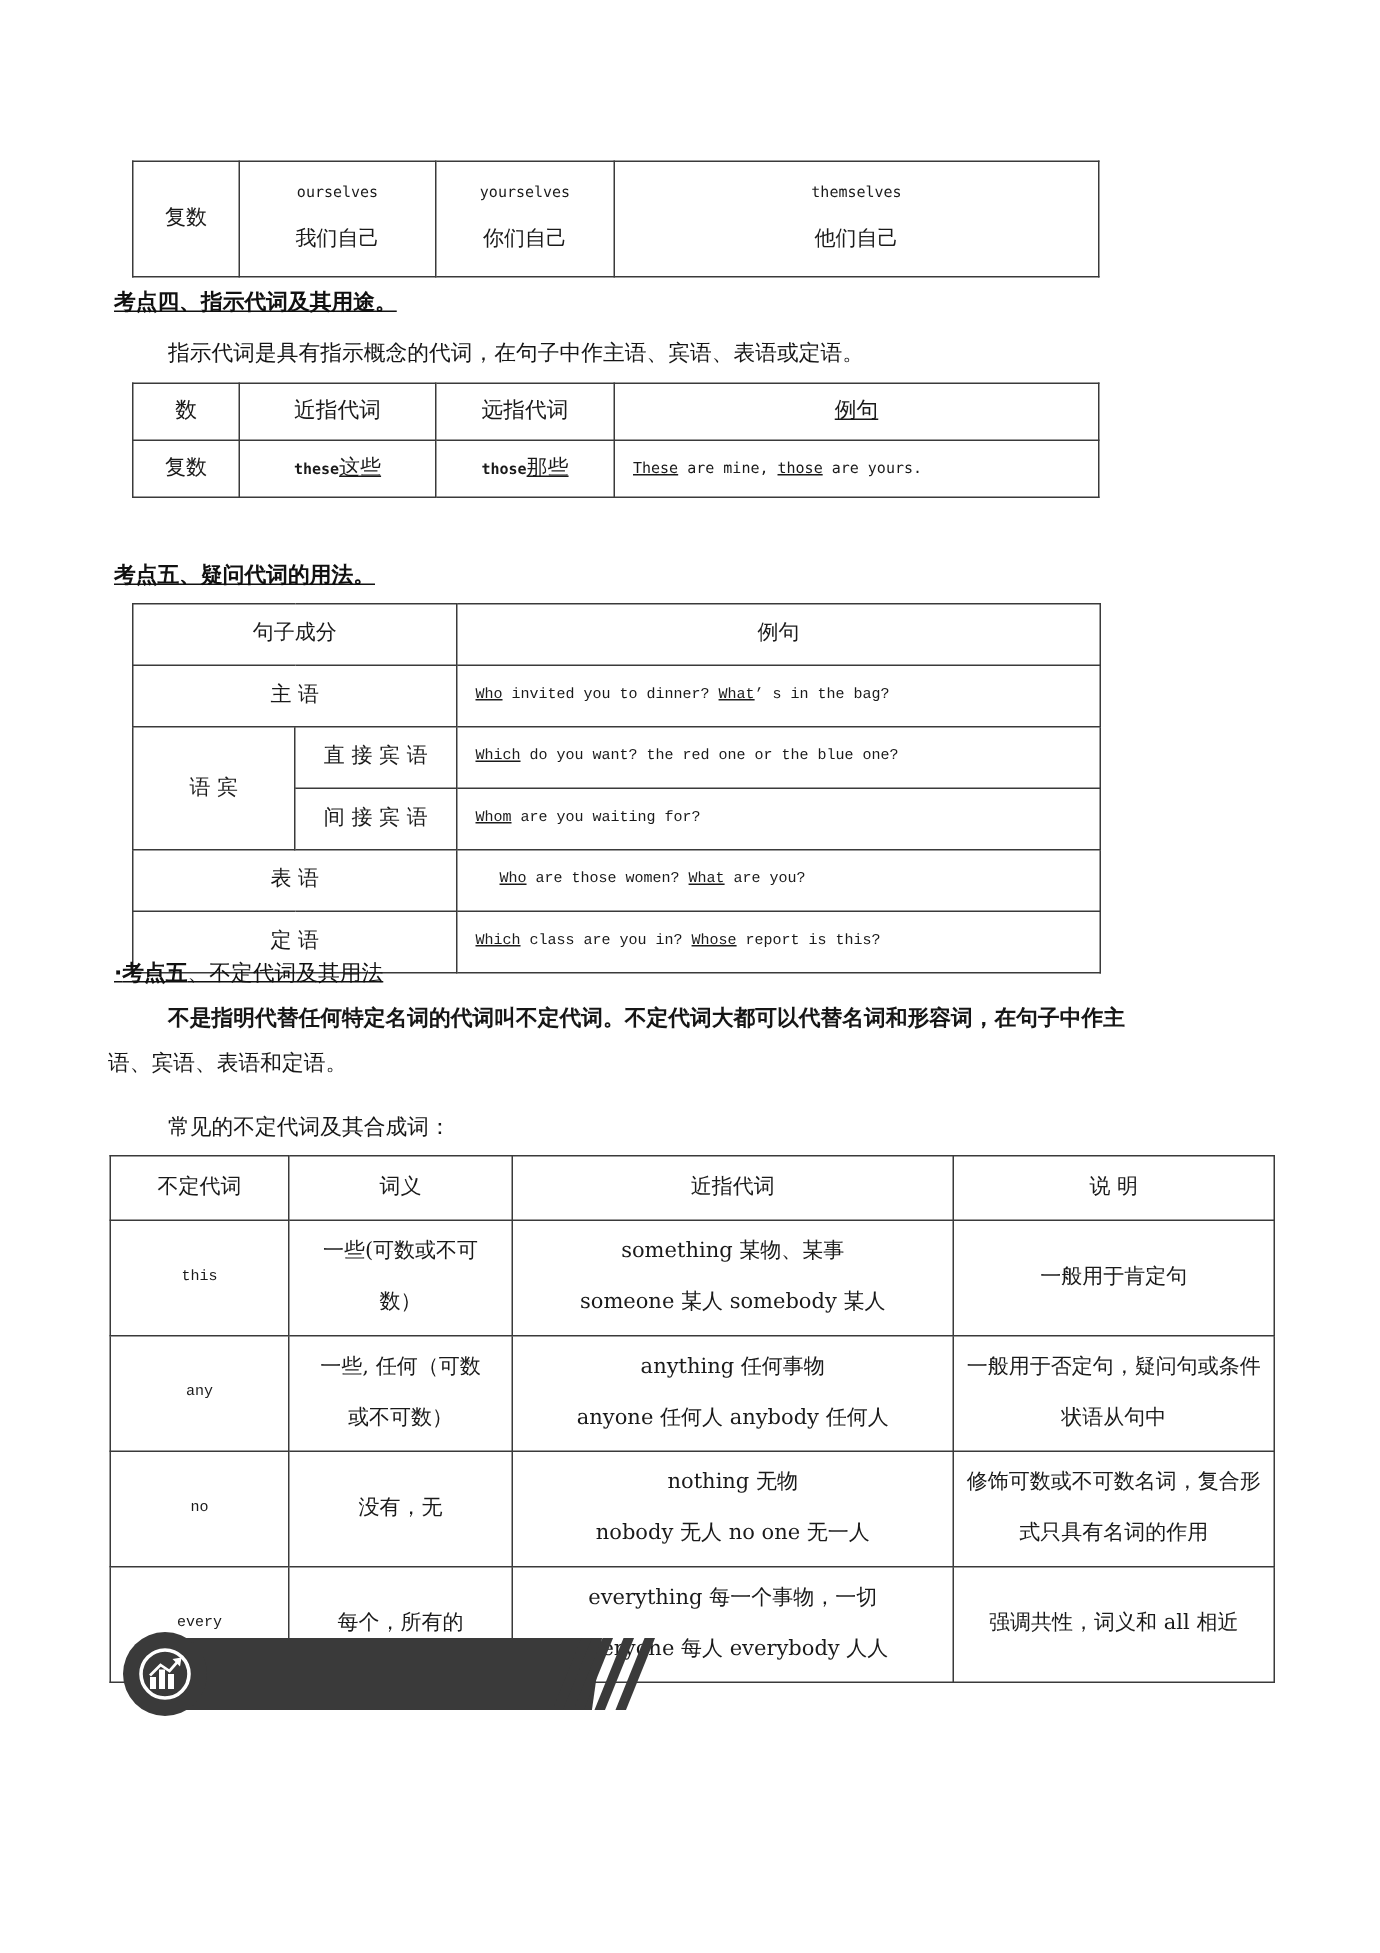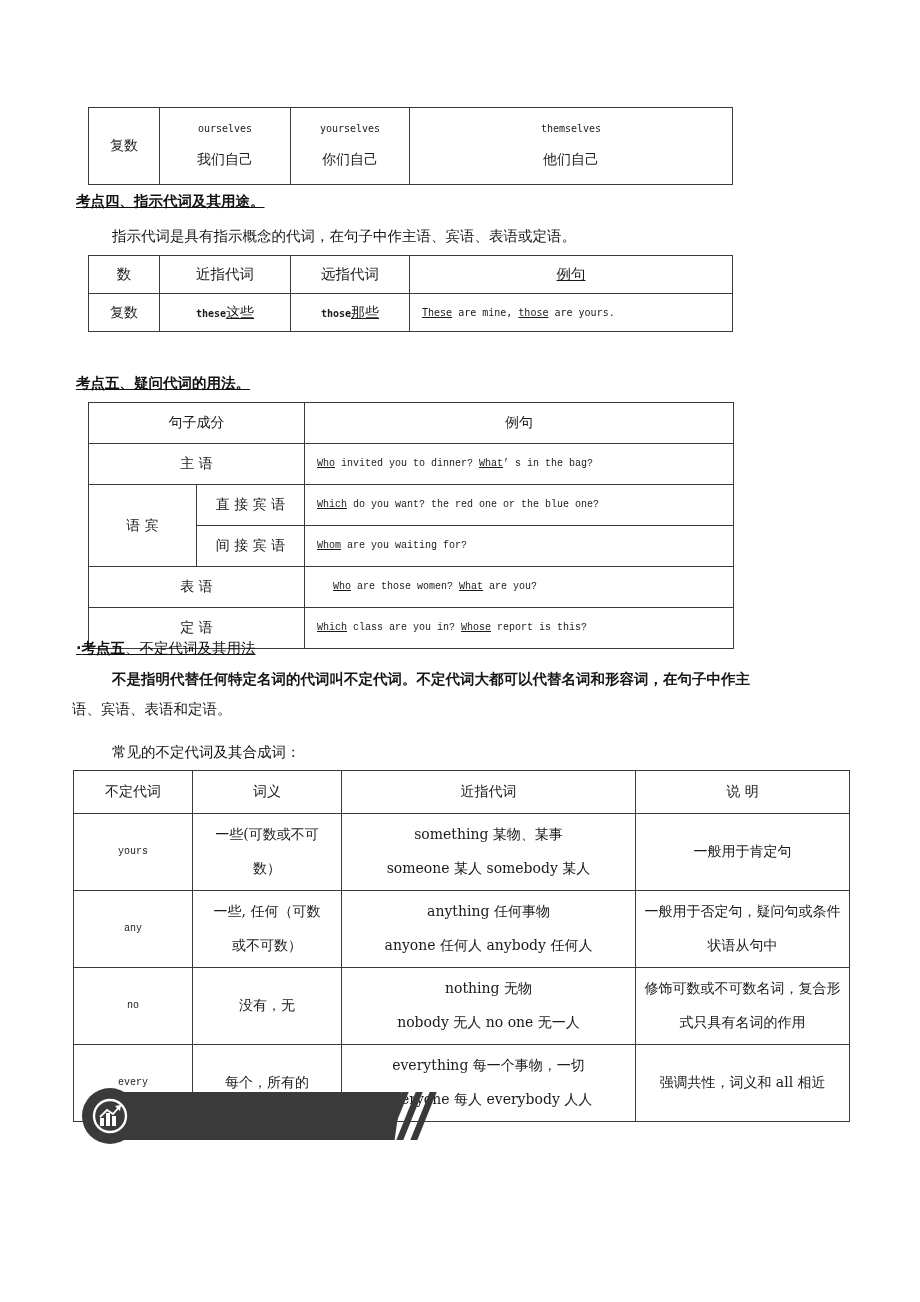--- a/index.html
+++ b/index.html
@@ -254,21 +254,21 @@
   <table class="doc blk" id="tbl-indef">
     <tbody>
         <tr>
       <td style="width:110px" class="cn">不定代词</td>
       <td style="width:140px" class="cn">词义</td>
       <td style="width:285px" class="cn">近指代词</td>
       <td class="cn">说    明</td>
     </tr>
 
     <tr>
-      <td class="body mono-sm">yours</td>
+      <td class="body mono-sm">this</td>
       <td class="body two-line">
         <span class="cn">一些(可数或不可</span>
         <span class="cn">数）</span>
       </td>
       <td class="body two-line">
         <span class="cn">something 某物、某事</span>
         <span class="cn">someone 某人 somebody 某人</span>
       </td>
       <td class="body cn">一般用于肯定句</td>
     </tr>

